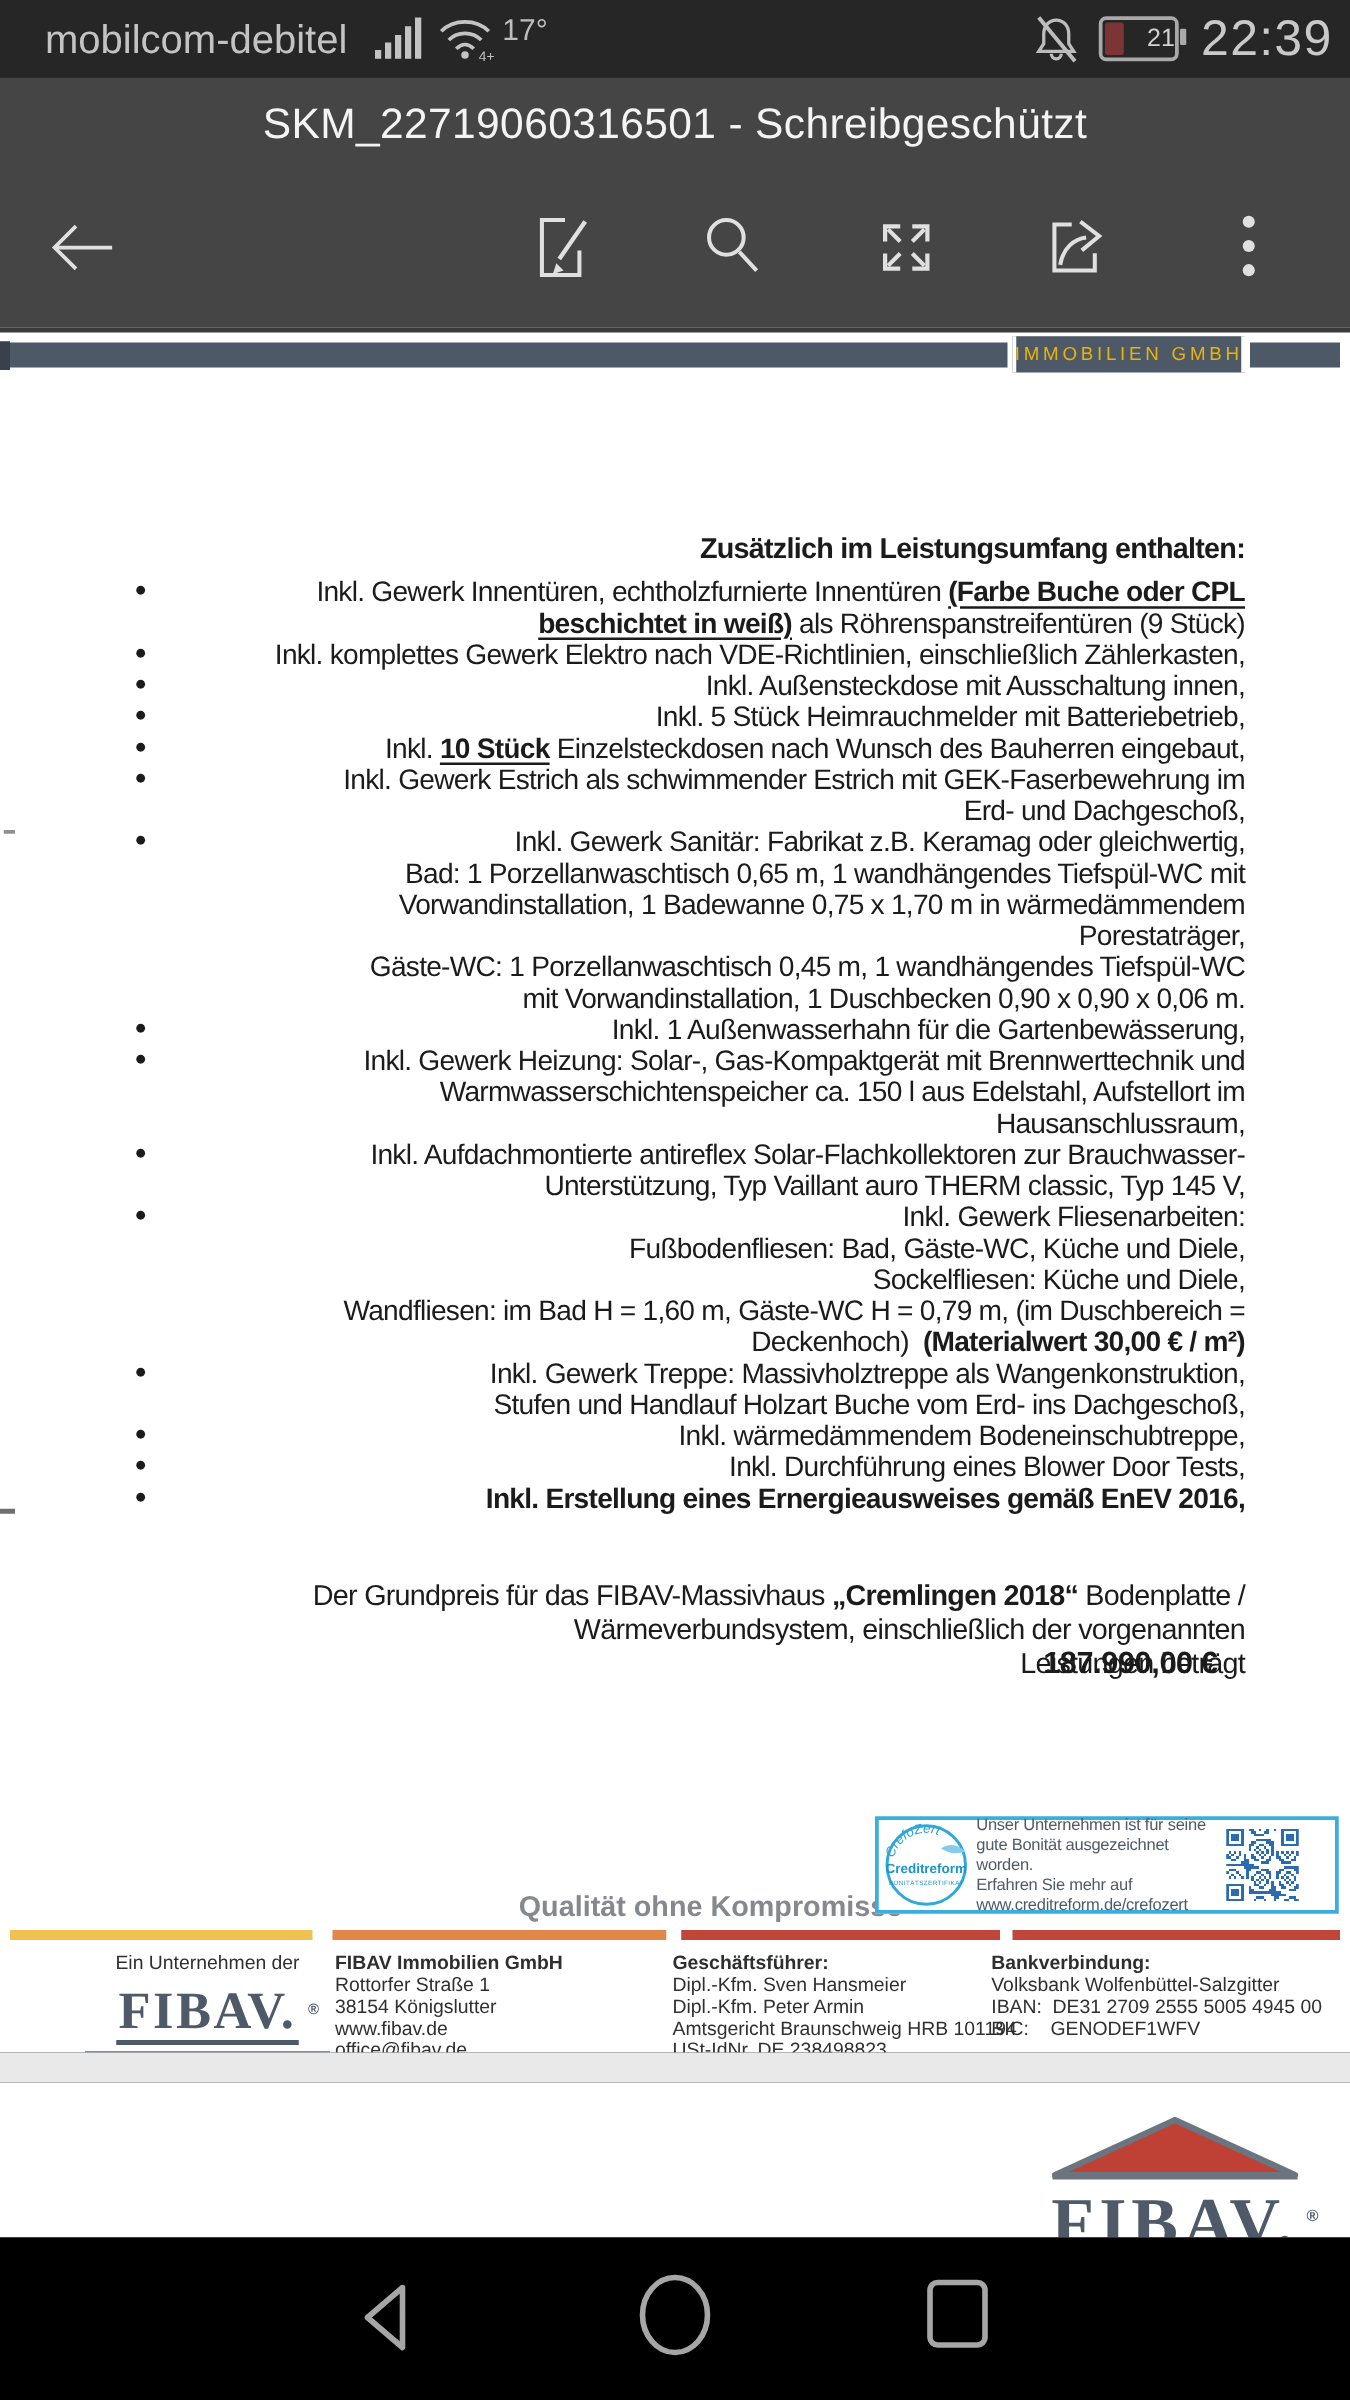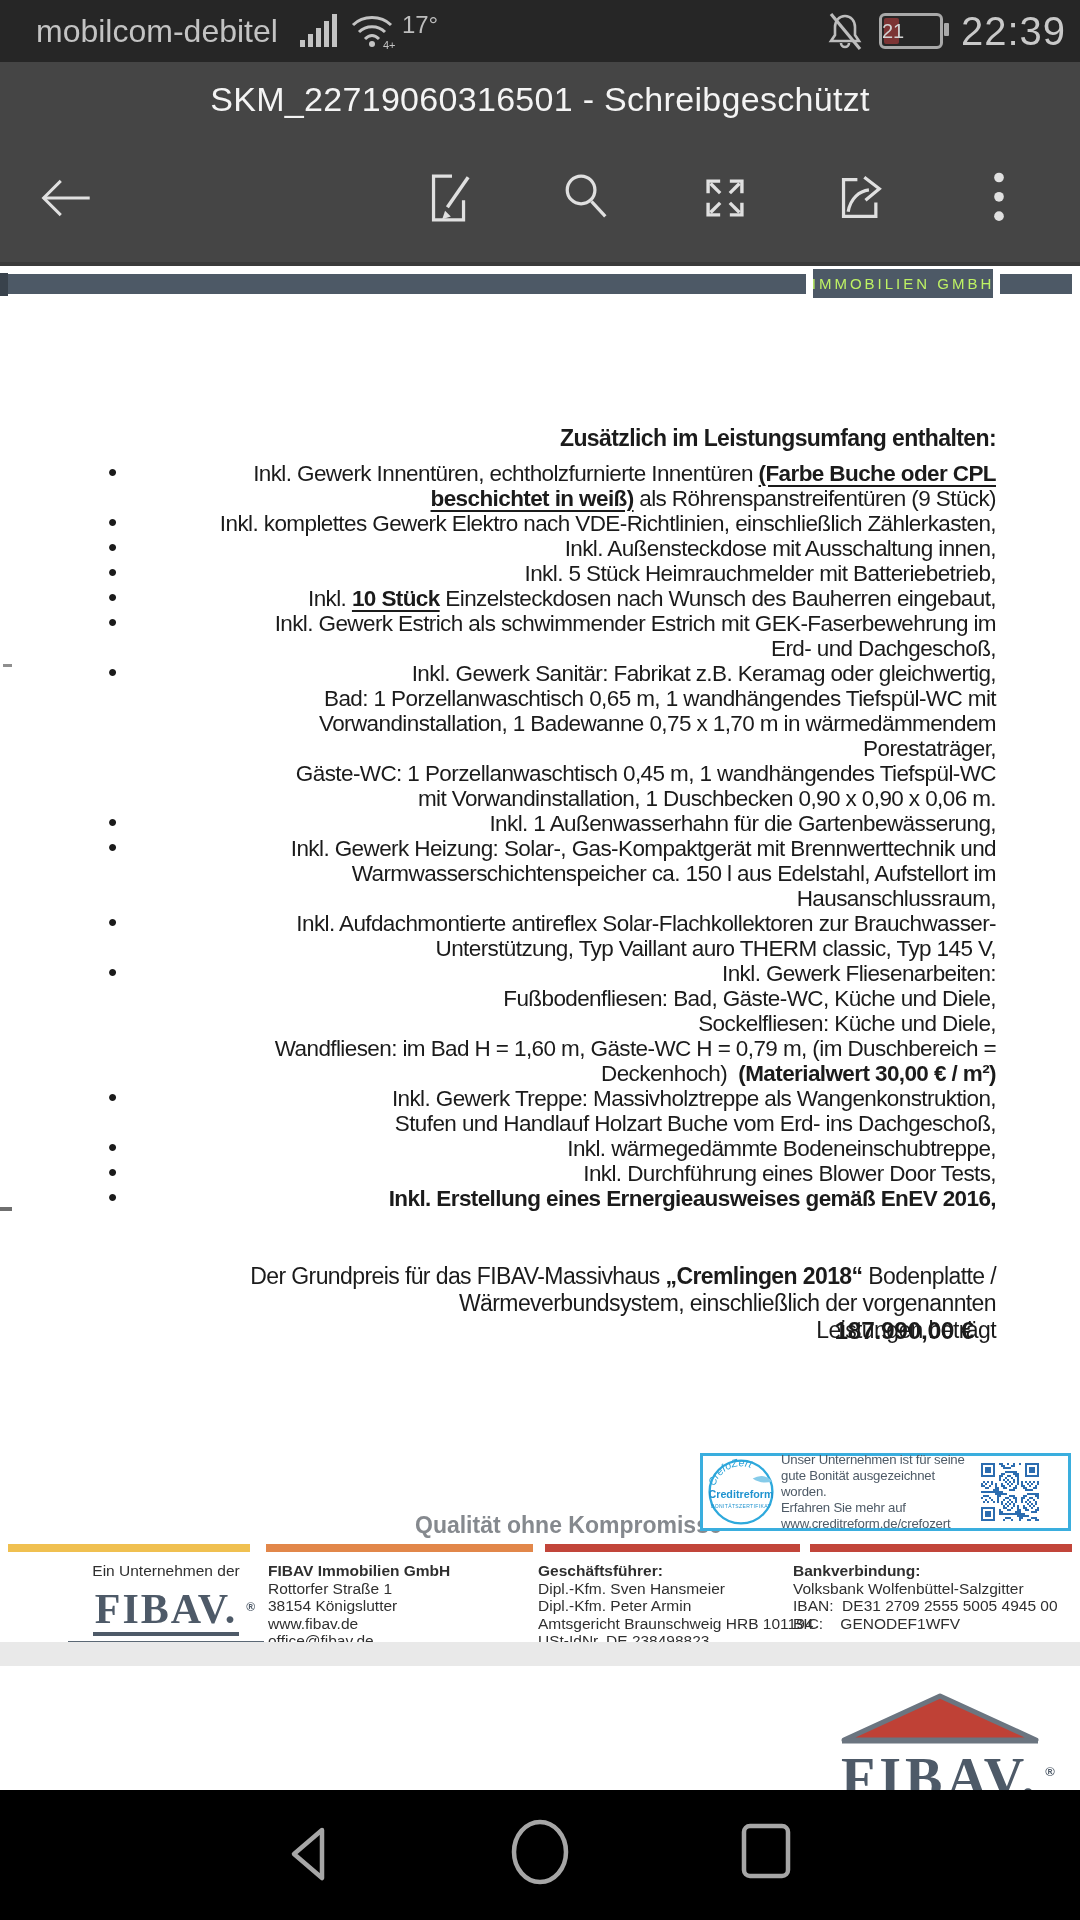--- a/index.html
+++ b/index.html
@@ -6,39 +6,39 @@
   body{width:1080px;height:1920px;position:relative;font-family:"Liberation Sans",sans-serif;overflow:hidden;}
 
   
   .status-bar{position:absolute;top:0;left:0;width:1080px;height:62px;background:#262626;display:flex;align-items:center;}
   .sb-carrier{margin-left:36px;font-size:32px;color:#c3c3c3;}
   .sb-ico{display:block;}
   .sb-signal{margin-left:22px;}
   .sb-wifi{margin-left:10px;}
   .sb-temp{margin-left:6px;font-size:24px;color:#bdbdbd;position:relative;top:-6px;}
   .sb-spacer{flex:1;}
-  .battery{width:58px;height:30px;border:3px solid #a9a9a9;border-radius:6px;position:relative;display:flex;align-items:center;justify-content:flex-start;margin-left:14px;}
+  .battery{width:58px;height:30px;border:3px solid #a9a9a9;border-radius:6px;position:relative;display:flex;align-items:center;justify-content:flex-end;margin-left:14px;}
   .battery-fill{position:absolute;left:2px;top:2px;bottom:2px;width:15px;background:#7c3434;border-radius:2px;}
   .battery-num{position:relative;font-size:20px;color:#d2d2d2;}
   .battery-nub{position:absolute;right:-9px;top:7px;width:5px;height:13px;background:#a9a9a9;border-radius:1px;}
   .sb-time{margin-left:18px;margin-right:14px;font-size:40px;color:#c9c9c9;letter-spacing:1px;}
 
   
   .title-bar{position:absolute;top:62px;left:0;width:1080px;height:70px;background:#454545;}
   .title-bar .t{display:block;text-align:center;line-height:74px;font-size:34px;color:#f4f4f4;letter-spacing:.3px;}
   .toolbar{position:absolute;top:132px;left:0;width:1080px;height:130px;background:#454545;}
   .tb-btn{position:absolute;top:34px;width:64px;height:64px;background:none;border:none;padding:0;cursor:pointer;}
   .tb-btn svg{display:block;stroke:#e0e0e0;stroke-width:2.8;fill:none;}
 
   
   .page1{position:absolute;top:262px;left:0;width:1080px;height:1380px;background:#fff;border-top:4px solid #3a3a3a;box-sizing:border-box;}
   .strip{position:absolute;top:2px;left:0;right:0;height:32px;}
   .strip .cap{position:absolute;left:0;top:5px;width:8px;height:23px;background:#39424c;}
   .strip .bar1{position:absolute;left:8px;top:6px;width:798px;height:20px;background:#4d5966;}
-  .strip .badge{position:absolute;left:810px;top:1px;width:186px;height:29px;background:#4d5966;border-left:3px solid #fff;border-right:3px solid #fff;box-sizing:border-box;display:flex;align-items:center;justify-content:center;font-size:15px;letter-spacing:3px;color:#bef264;white-space:nowrap;}
+  .strip .badge{position:absolute;left:810px;top:1px;width:186px;height:29px;background:#4d5966;border-left:3px solid #fff;border-right:3px solid #fff;box-sizing:border-box;display:flex;align-items:center;justify-content:center;font-size:15px;letter-spacing:3px;color:#eab308;white-space:nowrap;}
   .strip .bar2{position:absolute;left:1000px;top:6px;width:72px;height:20px;background:#4d5966;}
 
   .doc-content{position:absolute;top:160px;left:104px;width:892px;font-size:22.5px;line-height:25px;letter-spacing:-.6px;color:#1b1b1b;text-align:right;}
   .doc-heading{margin:0 0 10px 6px;font-size:23px;font-weight:bold;}
   .service-list{margin:0;padding:0;list-style:none;}
   .service-list li{position:relative;padding-left:81px;text-indent:-50px;white-space:nowrap;}
   .service-list li::before{content:"•";position:absolute;left:4px;top:-1px;text-indent:0;font-size:26px;}
   .b{font-weight:bold;}
   .u{text-decoration:underline;text-decoration-thickness:2px;text-underline-offset:4px;}
   .price-block{margin:52px 0 0 18px;position:relative;white-space:nowrap;font-size:23px;line-height:27px;letter-spacing:-.6px;}
@@ -187,21 +187,21 @@
         <li><span>Inkl. Außensteckdose mit Ausschaltung innen,</span></li>
         <li><span>Inkl. 5 Stück Heimrauchmelder mit Batteriebetrieb,</span></li>
         <li><span>Inkl. </span><span class="b u">10 Stück</span><span> Einzelsteckdosen nach Wunsch des Bauherren eingebaut,</span></li>
         <li><span>Inkl. Gewerk Estrich als schwimmender Estrich mit GEK-Faserbewehrung im</span><br><span>Erd- und Dachgeschoß,</span></li>
         <li><span>Inkl. Gewerk Sanitär: Fabrikat z.B. Keramag oder gleichwertig,</span><br><span>Bad: 1 Porzellanwaschtisch 0,65 m, 1 wandhängendes Tiefspül-WC mit</span><br><span>Vorwandinstallation, 1 Badewanne 0,75 x 1,70 m in wärmedämmendem</span><br><span>Porestaträger,</span><br><span>Gäste-WC: 1 Porzellanwaschtisch 0,45 m, 1 wandhängendes Tiefspül-WC</span><br><span>mit Vorwandinstallation, 1 Duschbecken 0,90 x 0,90 x 0,06 m.</span></li>
         <li><span>Inkl. 1 Außenwasserhahn für die Gartenbewässerung,</span></li>
         <li><span>Inkl. Gewerk Heizung: Solar-, Gas-Kompaktgerät mit Brennwerttechnik und</span><br><span>Warmwasserschichtenspeicher ca. 150 l aus Edelstahl, Aufstellort im</span><br><span>Hausanschlussraum,</span></li>
         <li><span>Inkl. Aufdachmontierte antireflex Solar-Flachkollektoren zur Brauchwasser-</span><br><span>Unterstützung, Typ Vaillant auro THERM classic, Typ 145 V,</span></li>
         <li><span>Inkl. Gewerk Fliesenarbeiten:</span><br><span>Fußbodenfliesen: Bad, Gäste-WC, Küche und Diele,</span><br><span>Sockelfliesen: Küche und Diele,</span><br><span>Wandfliesen: im Bad H = 1,60 m, Gäste-WC H = 0,79 m, (im Duschbereich =</span><br><span>Deckenhoch)&nbsp; </span><span class="b">(Materialwert 30,00 € / m²)</span></li>
         <li><span>Inkl. Gewerk Treppe: Massivholztreppe als Wangenkonstruktion,</span><br><span>Stufen und Handlauf Holzart Buche vom Erd- ins Dachgeschoß,</span></li>
-        <li><span>Inkl. wärmegedämmte Bodeneinschubtreppe,</span></li>
+        <li><span>Inkl. wärmedämmendem Bodeneinschubtreppe,</span></li>
         <li><span>Inkl. Durchführung eines Blower Door Tests,</span></li>
         <li><span class="b">Inkl. Erstellung eines Ernergieausweises gemäß EnEV 2016,</span></li>
       </ul>
     <div class="price-block">
       <span><span>Der Grundpreis für das FIBAV-Massivhaus </span><span class="b">„Cremlingen 2018“</span><span> Bodenplatte /</span><br><span>Wärmeverbundsystem, einschließlich der vorgenannten</span><br><span>Leistungen beträgt</span></span>
       <span class="price-value">187.990,00 €</span>
     </div>
   </div>
 
   <div class="slogan">Qualität ohne Kompromisse</div>

